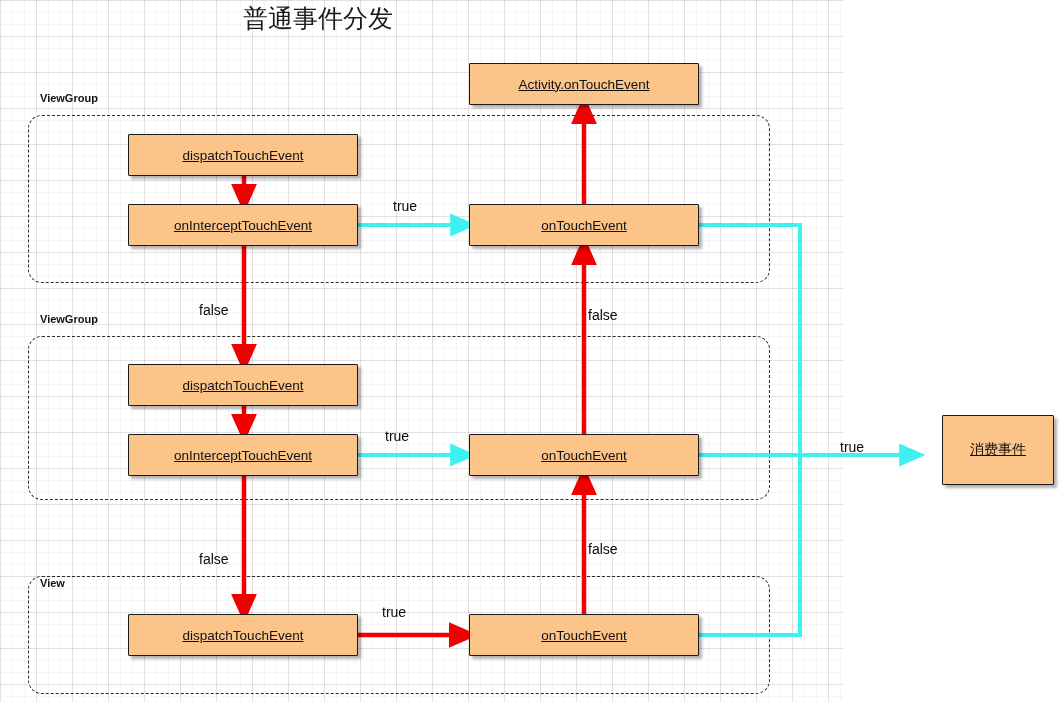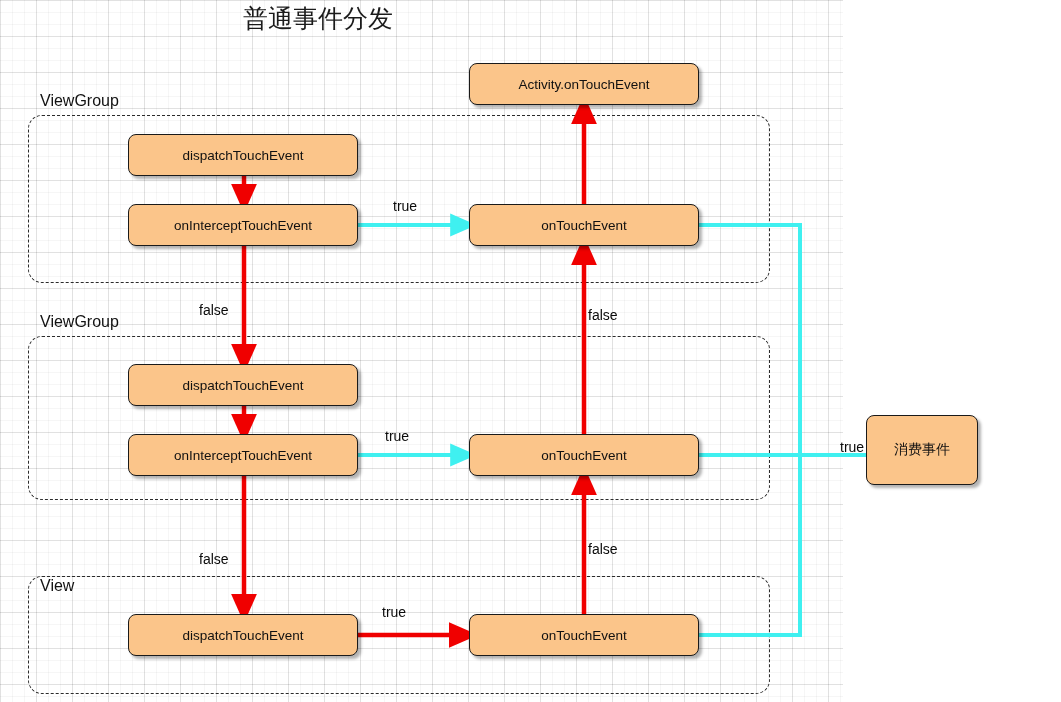--- a/index.html
+++ b/index.html
@@ -35,39 +35,40 @@
 
   .group{
     position:absolute;
     border:1.6px dashed #2b2b2b;
     border-radius:14px;
     box-sizing:border-box;
     background:transparent;
   }
   .group-label{
     position:absolute;
-    font-size:16px;
-    font-weight:normal;
+    font-size:11px;
+    font-weight:bold;
     color:#111;
     white-space:nowrap;
   }
 
   .node{
     position:absolute;
     box-sizing:border-box;
     background:#fbc58a;
     border:1.4px solid #1a1a1a;
-    border-radius:8px;
+    border-radius:1px;
     box-shadow:3px 3px 3px rgba(0,0,0,0.30);
     display:flex;
     align-items:center;
     justify-content:center;
     font-size:13.5px;
     color:#111;
     white-space:nowrap;
+    text-decoration:underline;
   }
   .node.cjk{font-family:"DejaVu Sans","Liberation Sans",sans-serif;font-size:14px;}
 
   .edge-label{
     position:absolute;
     font-size:14px;
     font-weight:normal;
     color:#0a0a0a;
     white-space:nowrap;
   }
@@ -138,21 +139,21 @@
   <div class="node" style="left:128px;top:364px;width:230px;height:42px;">dispatchTouchEvent</div>
 
   <div class="node" style="left:128px;top:434px;width:230px;height:42px;">onInterceptTouchEvent</div>
 
   <div class="node" style="left:469px;top:434px;width:230px;height:42px;">onTouchEvent</div>
 
   <div class="node" style="left:128px;top:614px;width:230px;height:42px;">dispatchTouchEvent</div>
 
   <div class="node" style="left:469px;top:614px;width:230px;height:42px;">onTouchEvent</div>
 
-  <div class="node cjk" style="left:866px;top:415px;width:112px;height:70px;">消费事件</div>
+  <div class="node cjk" style="left:942px;top:415px;width:112px;height:70px;">消费事件</div>
 
   <div class="edge-label" style="left:393px;top:198px;">true</div>
   <div class="edge-label" style="left:199px;top:302px;">false</div>
   <div class="edge-label" style="left:588px;top:307px;">false</div>
   <div class="edge-label" style="left:385px;top:428px;">true</div>
   <div class="edge-label" style="left:840px;top:439px;">true</div>
   <div class="edge-label" style="left:199px;top:551px;">false</div>
   <div class="edge-label" style="left:588px;top:541px;">false</div>
   <div class="edge-label" style="left:382px;top:604px;">true</div>
 

